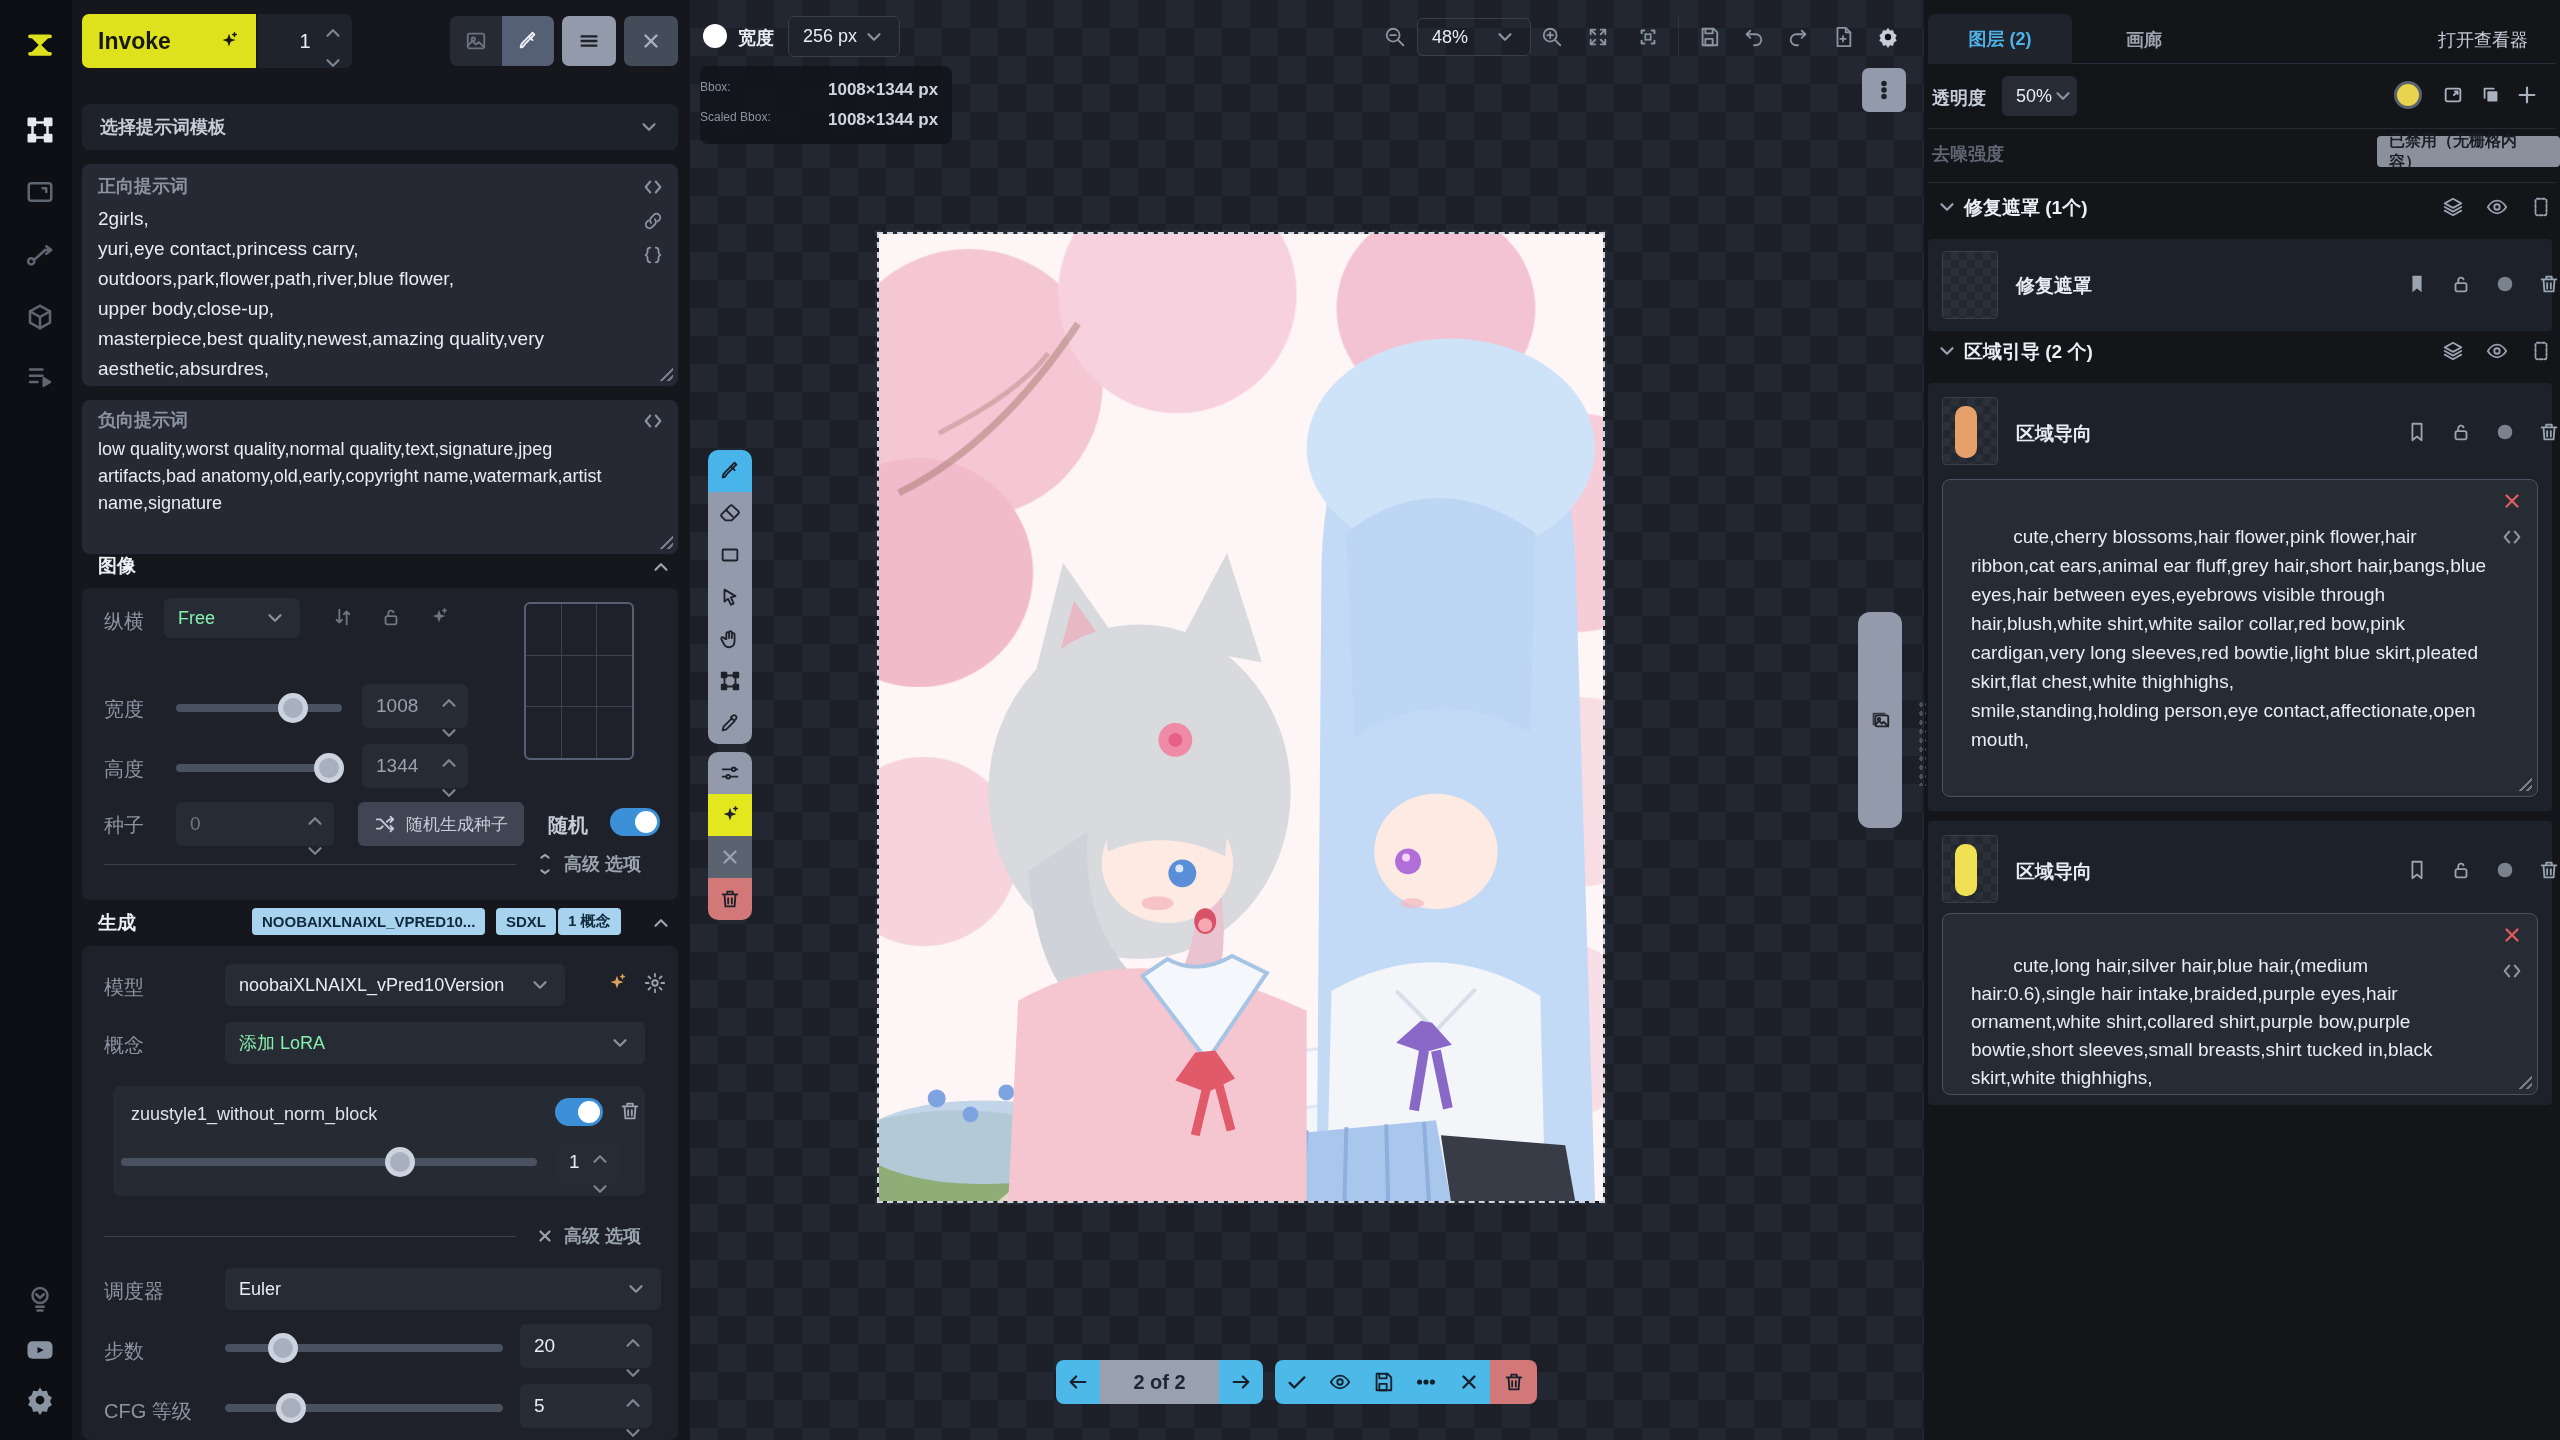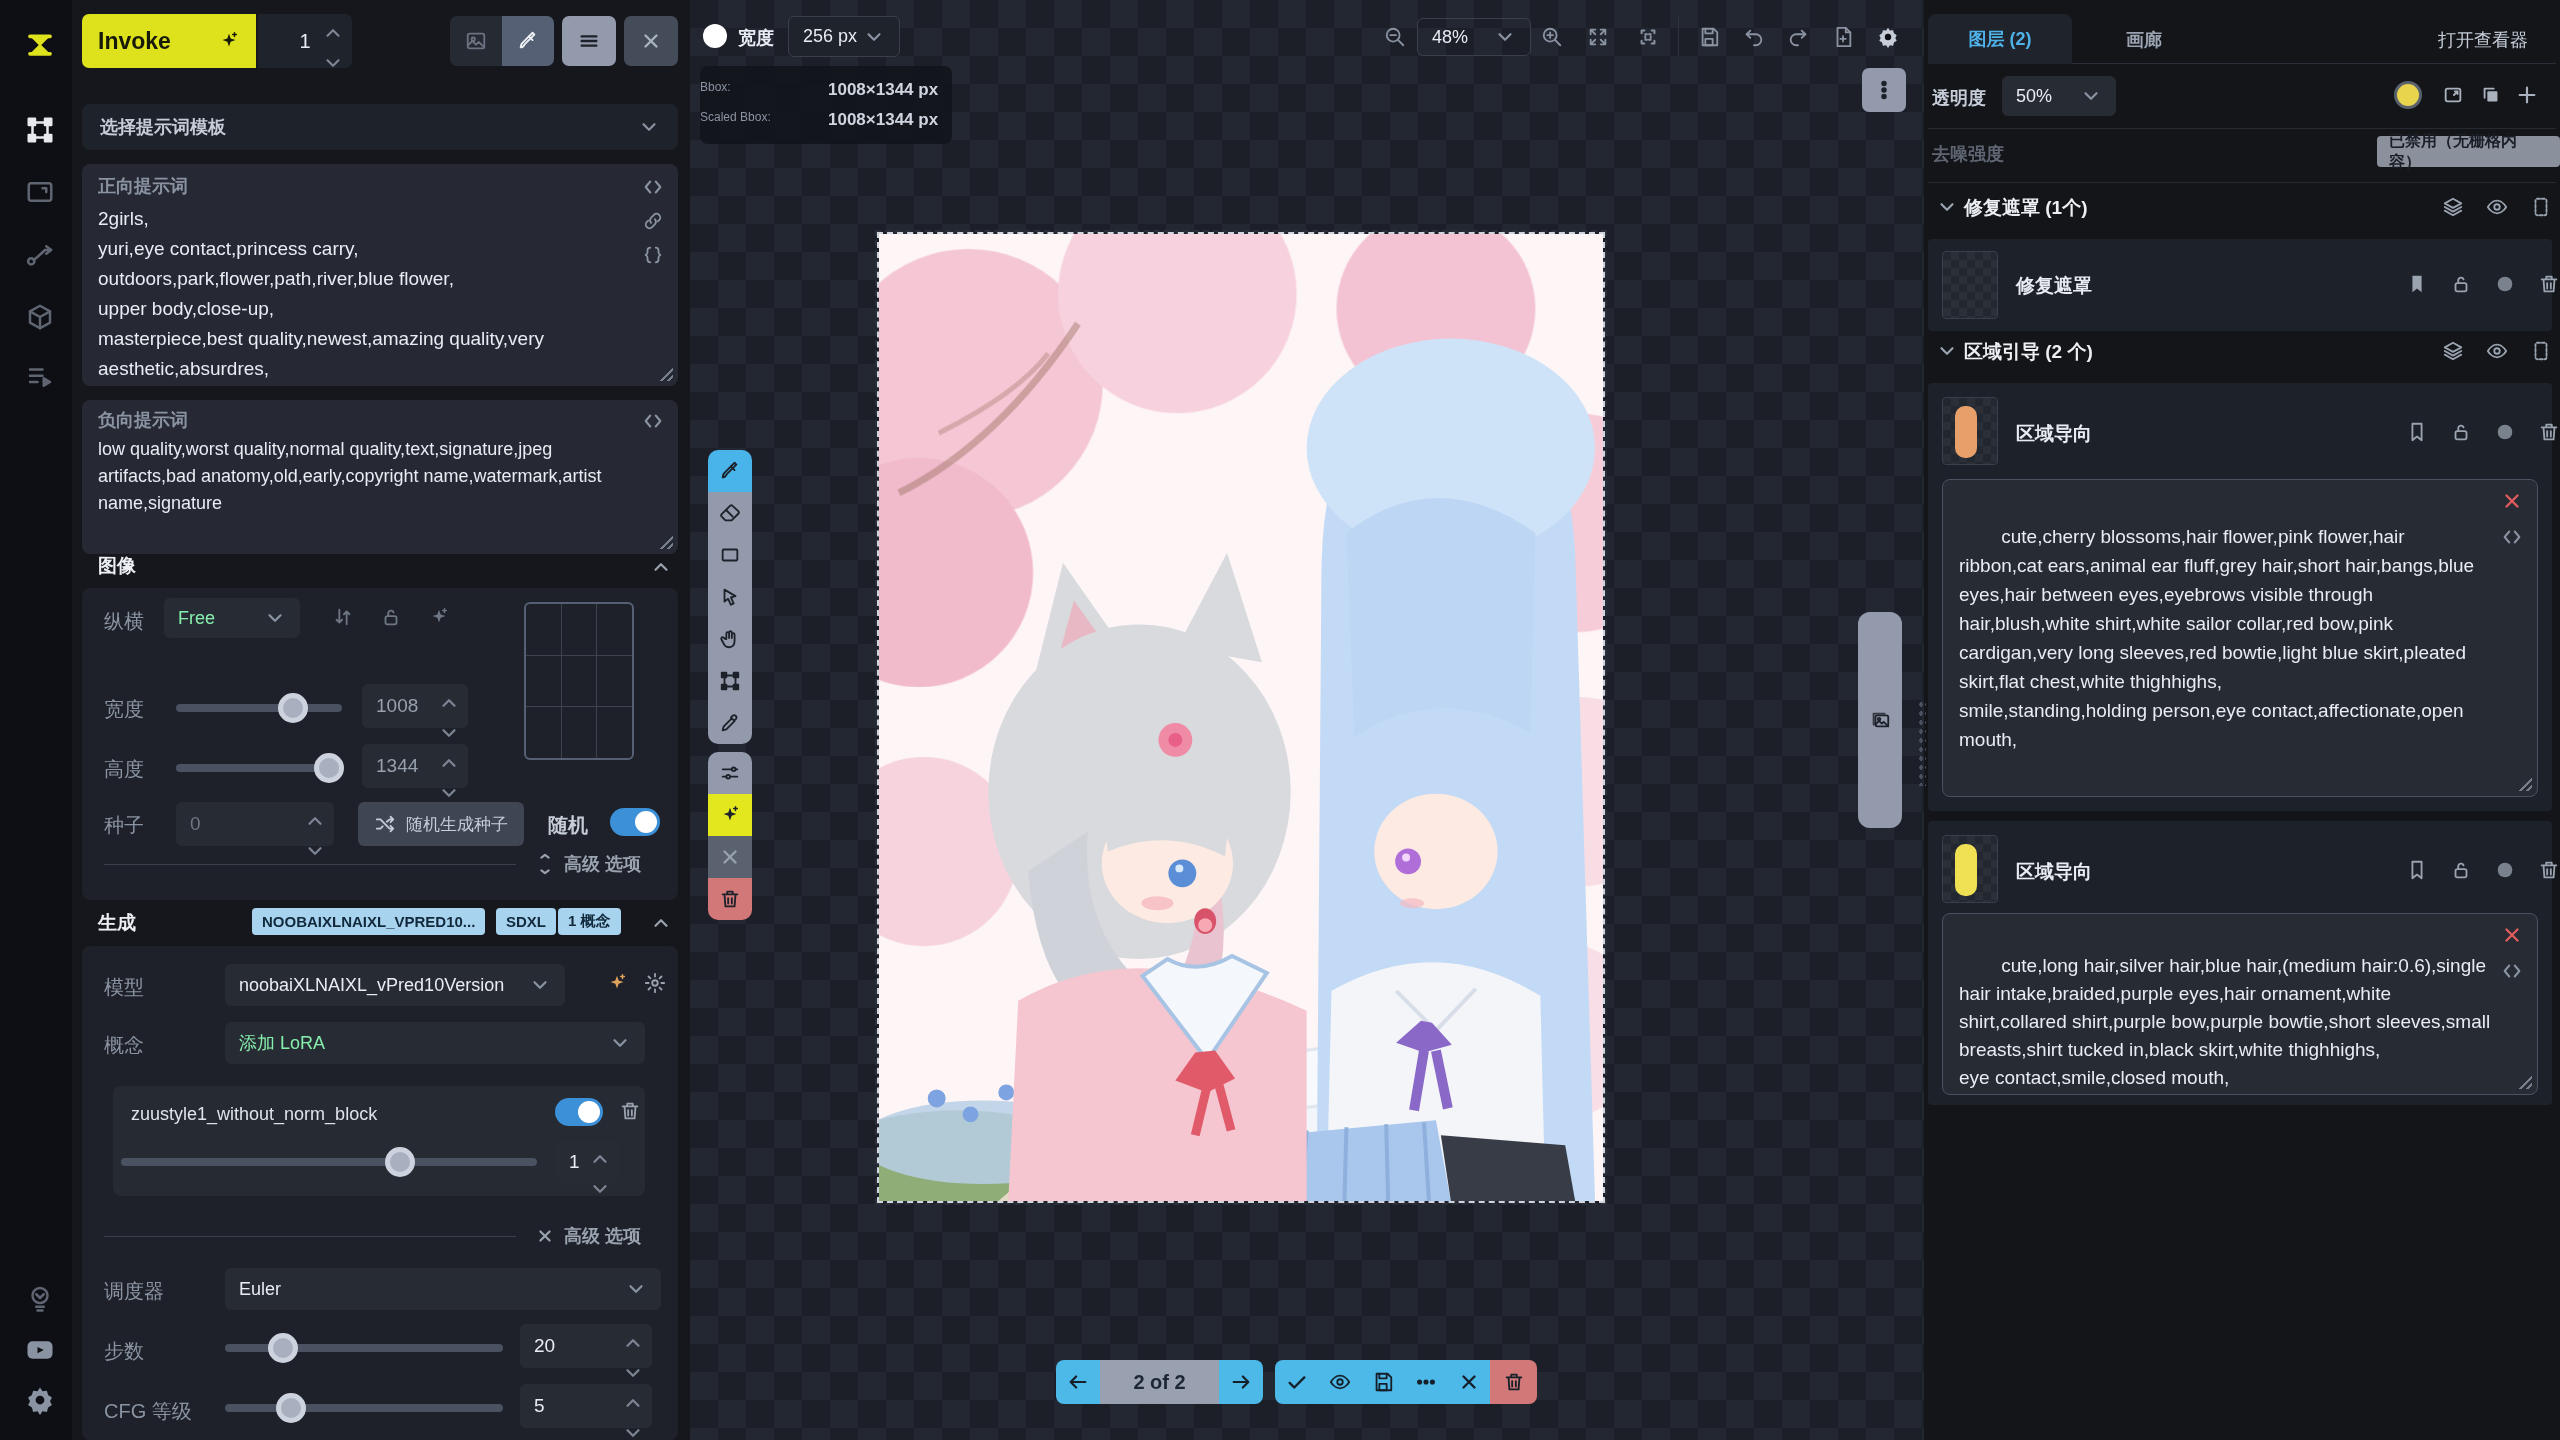--- a/index.html
+++ b/index.html
@@ -62,21 +62,21 @@
     display:flex; align-items:center; justify-content:center; }
   .rlabel { color:#c6cdd8; font-size:18px; font-weight:bold; }
   .rcard { background:#1d2129; border-radius:4px;margin-top:9px; }
   .thumb { width:56px; height:68px; border-radius:4px; border:1px solid #3a4049;
     background:repeating-conic-gradient(#2b3038 0% 25%, #23272f 0% 50%); background-size:16px 16px; position:absolute; overflow:hidden; }
   .blob { position:absolute; left:12px; top:8px; width:22px; height:52px; border-radius:10px; }
   .lname { color:#e9ecf2; font-size:19px; font-weight:bold; position:absolute; }
   .licons { position:absolute; display:flex; gap:22px; color:#9aa3b0; }
   .shead { color:#eceff4; font-size:19px; font-weight:bold; }
   .rta { position:absolute; background:#262b34; border:1px solid #4a5160; border-radius:8px;
-    color:#e9ecf2; font-size:19px; line-height:29px; padding:13px 46px 13px 16px; white-space:pre-wrap; overflow:hidden; }
+    color:#e9ecf2; font-size:19px; line-height:29px; padding:13px 46px 13px 28px; white-space:pre-wrap; overflow:hidden; }
   .dots-handle { position:absolute; width:8px; height:86px;
     background:radial-gradient(#4a5160 1.6px, transparent 1.7px); background-size:6px 9px; }
   svg { display:block; }
 </style>
 </head>
 <body>
 
 <div id="stage">
 
   <div id="rail" class="abs">
@@ -788,21 +788,21 @@
     <div class="dots-handle" style="left:-6px;top:700px"></div>
 
     <div class="abs rtab-active" style="left:4px;top:14px;width:144px;height:50px">
         <span>图层 (2)</span>
       </div>
     <div class="abs" style="left:175px;top:28px;width:90px;text-align:center;color:#9aa3b0;font-size:18px;font-weight:bold"><span>画廊</span></div>
     <div class="abs" style="left:514px;top:28px;color:#c6cdd8;font-size:18px;font-weight:normal"><span>打开查看器</span></div>
     <div class="abs" style="left:148px;top:63px;width:484px;height:1px;background:#2a2e38"></div>
 
     <div class="abs rlabel" style="left:8px;top:86px">透明度</div>
-    <div class="abs field" style="left:78px;top:76px;width:114px;height:40px">
+    <div class="abs field" style="left:78px;top:76px;width:75px;height:40px">
       <span>50%</span>
       <span class="chev"><i><svg viewBox="0 0 24 24" width="22" height="22" fill="none" stroke="currentColor" stroke-width="2" stroke-linecap="round" stroke-linejoin="round">
               <path d="M6 9l6 6 6-6" stroke-width="2.4"></path>
             </svg></i></span>
     </div>
     <div class="abs" style="left:470px;top:81px;width:28px;height:28px;border-radius:50%;background:#e8d44d;border:3px solid #5a626e"></div>
     <div class="abs" style="left:518px;top:84px;color:#aab2bf"><i><svg viewBox="0 0 24 24" width="22" height="22" fill="none" stroke="currentColor" stroke-width="2" stroke-linecap="round" stroke-linejoin="round">
             <rect x="4" y="5" width="16" height="14" rx="2"></rect>
             <path d="M13 12l4-4m0 0h-3m3 0v3"></path>
           </svg></i></div>

